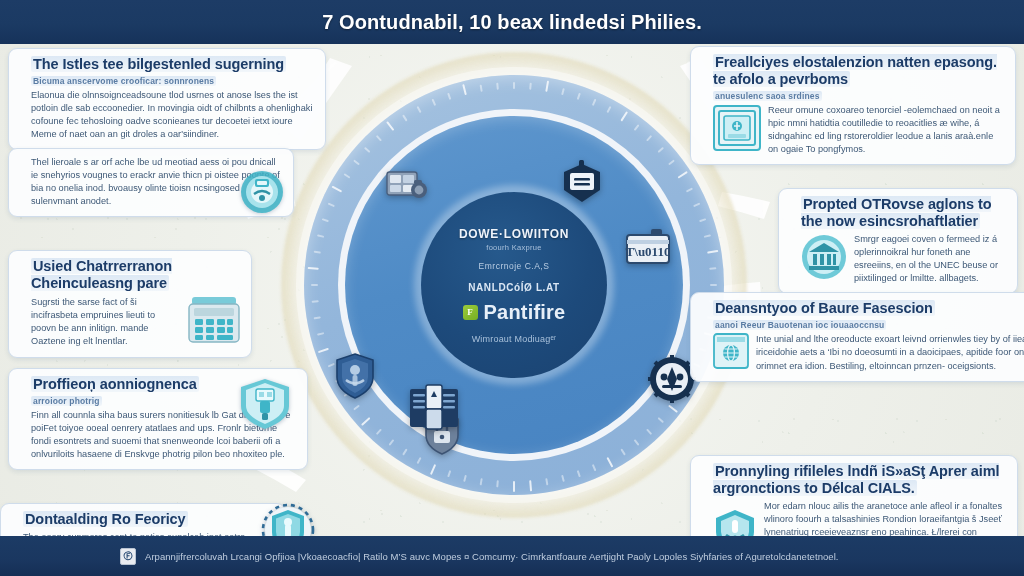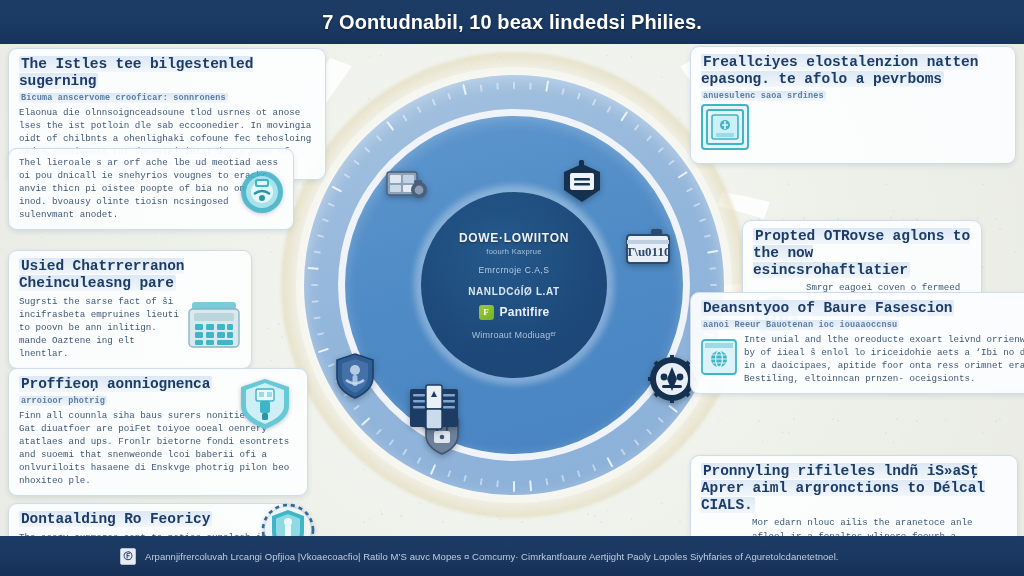--- a/index.html
+++ b/index.html
@@ -185,21 +185,21 @@
     display: flex; align-items: center; gap: 6px; margin-top: 5px;
   }
   .core-brandmark {
     width: 15px; height: 15px; border-radius: 3px;
     background: linear-gradient(145deg,#9ccb3c,#76b023);
     display: flex; align-items: center; justify-content: center;
     font-size: 9px; font-weight: 700; color: #fff;
     font-family: "Liberation Serif", serif;
   }
   .core-brandname {
-    color: #e7eff8; font-size: 12px; font-weight: 700; letter-spacing: .2px;
+    color: #e7eff8; font-size: 20px; font-weight: 700; letter-spacing: .2px;
   }
   .core-foot {
     color: #a8c0da; font-size: 9px; margin-top: 7px; letter-spacing: .2px;
   }
 
   
   #tick-ring { left: 296px; top: 67px; width: 436px; height: 436px; }
   #tick-ring .tk {
     position: absolute;
     left: 50%; top: 50%;
@@ -218,22 +218,21 @@
   }
 
   
   .card {
     position: absolute;
     z-index: 20;
     background: rgba(252,253,254,.95);
     border: 1px solid #cfdceb;
     border-radius: 9px;
     box-shadow: 0 2px 5px rgba(40,70,110,.11);
-    padding: 7px 10px 8px 10px;
-    font-family: Liberation Mono, monospace;
+    padding: 7px 10px 8px 22px;
   }
   .card-head {
     color: #1c3c68;
     font-size: 14.5px;
     font-weight: 700;
     line-height: 1.16;
     letter-spacing: -.1px;
     margin-bottom: 3px;
   }
   .card-sub {
@@ -555,21 +554,21 @@
       <path d="M27 1 L51 9 V28 Q51 42 27 51 Q3 42 3 28 V9 Z" fill="#67c8d6"></path>
       <path d="M27 5 L46 12 V28 Q46 38 27 46 Q8 38 8 28 V12 Z" fill="#cdeff5"></path>
       <rect x="18" y="11" width="18" height="12" rx="2" fill="#e9fafd" stroke="#3fb5c8" stroke-width="1.4"></rect>
       <rect x="22" y="23" width="10" height="12" rx="2" fill="#3fb5c8"></rect>
       <rect x="24" y="35" width="6" height="7" rx="1.6" fill="#2f93a6"></rect>
       <rect x="21" y="14" width="5" height="5" fill="#9adbe6"></rect>
       <rect x="29" y="14" width="5" height="5" fill="#9adbe6"></rect>
     </svg>
   </div>
 
-  <div class="card" style="left:8px;top:503px;width:286px;">
+  <div class="card" style="left:0;top:503px;width:286px;">
     <div class="card-head">
       <span class="hl">Dontaalding Ro Feoricy</span>
     </div>
     <div class="card-body">
       <div class="card-text">The aoory cunmores cent te paties aupolcah inat aatro ocenes no dure znlin of a qiugs. of puat lo dudixiolmrt.</div>
     </div>
   </div>
   <div class="badge-icon" style="left:260px;top:502px;">
     <svg width="56" height="56" viewBox="0 0 56 56">
       <g stroke="#2f6b96" stroke-width="2.6">
@@ -594,24 +593,25 @@
       <div class="card-icon">
         <svg width="48" height="46" viewBox="0 0 48 46">
           <rect x="1" y="1" width="46" height="44" rx="3" fill="#e7f4f7" stroke="#3fb5c8" stroke-width="2"></rect>
           <rect x="6" y="6" width="36" height="34" rx="2" fill="none" stroke="#3fb5c8" stroke-width="2"></rect>
           <rect x="11" y="11" width="26" height="24" rx="2" fill="#cdeff5" stroke="#3fb5c8" stroke-width="1.6"></rect>
           <circle cx="24" cy="21" r="5" fill="#3fb5c8"></circle>
           <path d="M24 17 v8 M21 21 h6" stroke="#e7f4f7" stroke-width="1.6"></path>
           <rect x="15" y="29" width="18" height="4" rx="1" fill="#9adbe6"></rect>
         </svg>
       </div>
-    </div>
-  </div>
-
-  <div class="card" style="left:742px;top:188px;width:240px;margin-top:32px;">
+      <div class="card-text">Reeur omune coxoareo tenorciel -eolemchaed on neoit a hpic nmni hatidtia coutilledie to reoacitlies æ wihe, á sidngahinc ed ling rstoreroldier leodue a lanis araà.enle on ogaie To pongfymos.</div>
+    </div>
+  </div>
+
+  <div class="card" style="left:778px;top:188px;width:240px;">
     <div class="card-head">
       <span class="hl">Propted OTRovse aglons to the now esincsrohaftlatier</span>
     </div>
     <div class="card-body">
       <div class="card-icon">
         <svg width="46" height="46" viewBox="0 0 46 46">
           <circle cx="23" cy="23" r="22" fill="#6fcad8"></circle>
           <circle cx="23" cy="23" r="17" fill="#cdeff5"></circle>
           <path d="M8 32 h30 v4 H8 Z" fill="#2f93a6"></path>
           <path d="M23 9 L38 18 H8 Z" fill="#2f93a6"></path>

